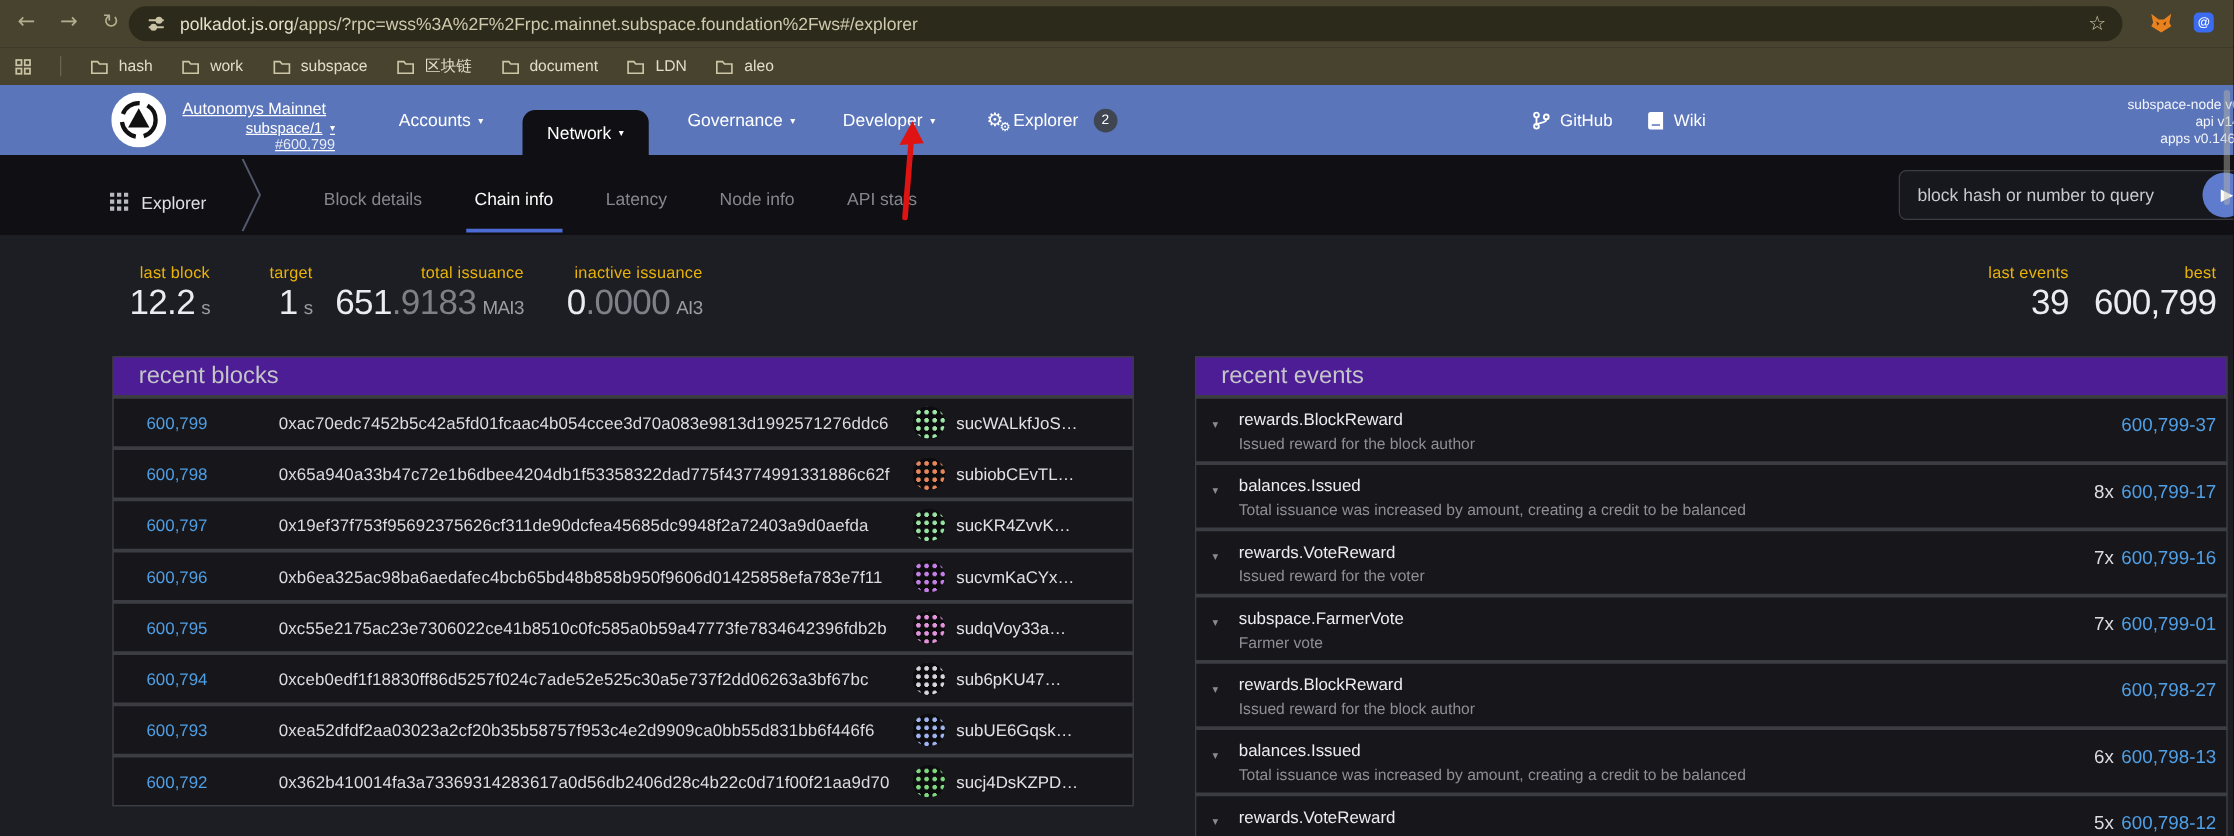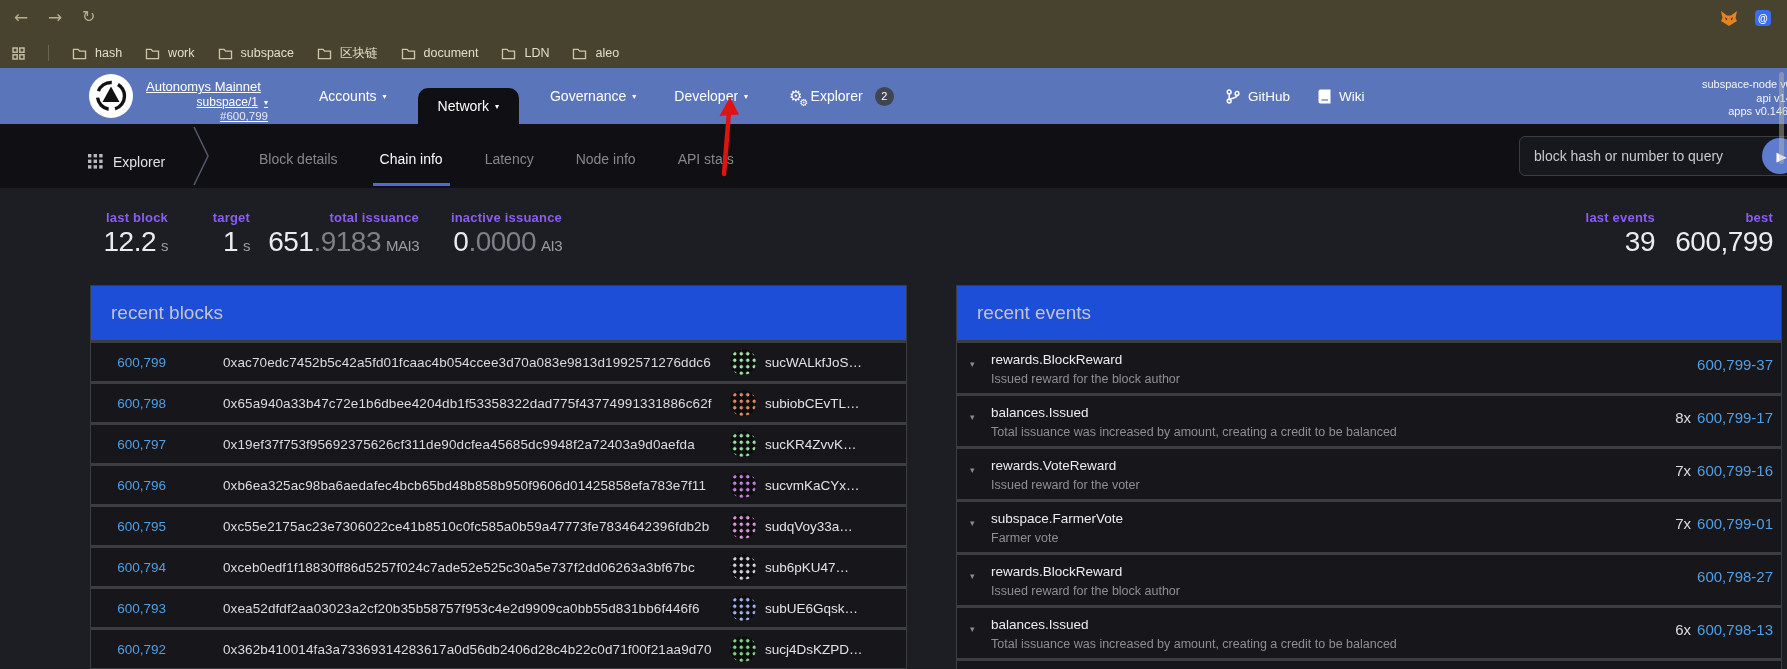--- a/index.html
+++ b/index.html
@@ -61,29 +61,29 @@
                     border-radius:6px;color:#ddd;font-size:14px;padding:0 44px 0 14px;outline:none;
                     font-family:"Liberation Sans",sans-serif;}
   .search-box input::placeholder{color:#c9c9d0;}
   .go-btn{position:absolute;right:-1px;top:2px;width:36px;height:36px;border-radius:50%;
           background:var(--play-button-blue,#5f7bce);color:#fff;display:flex;align-items:center;
           justify-content:center;font-size:13px;padding-left:3px;box-sizing:border-box;}
 
   
   .stats{position:absolute;top:188px;left:0;width:100%;height:97px;}
   .stat{position:absolute;top:22px;text-align:right;}
-  .stat .label{font-size:13px;font-weight:bold;color:#8b5cf6;letter-spacing:.2px;}
+  .stat .label{font-size:13px;font-weight:normal;color:#eab308;letter-spacing:.2px;}
   .stat .value{margin-top:1px;font-size:28px;color:#ececf0;letter-spacing:-.5px;white-space:nowrap;}
   .stat .value .dim{color:#7f7f88;}
   .stat .value .unit{font-size:15px;color:#9c9ca4;margin-left:5px;}
 
   
   .panel{position:absolute;top:285px;background:#3c3c43;border:1px solid #3c3c43;
          display:flex;flex-direction:column;gap:3px;}
-  .panel-header{background:#1d4ed8;height:54px;display:flex;align-items:center;padding-left:20px;}
+  .panel-header{background:#4c1d95;height:30px;display:flex;align-items:center;padding-left:20px;}
   .panel-title{font-size:19px;color:#c4c4c9;}
   .panel-blocks{left:90px;width:815px;}
   .panel-events{left:956px;width:824px;}
   .brow{background:#17171b;height:38px;display:flex;align-items:center;padding-right:14px;box-sizing:border-box;}
   .bnum{flex:0 0 75px;text-align:right;color:var(--link-blue,#4f9fe6);font-size:13.5px;}
   .bhash{margin-left:57px;color:#dcdce0;font-size:13.5px;letter-spacing:.1px;white-space:nowrap;}
   .bauthor{margin-left:auto;width:162px;flex:0 0 162px;display:flex;align-items:center;gap:9px;overflow:hidden;text-align:center;}
   .identicon{width:26px;height:26px;flex:0 0 26px;border-radius:50%;background-color:#0d0d10;
              background-image:radial-gradient(circle,var(--dot,#999) 1.7px,transparent 2px);
              background-size:6.5px 6.5px;background-position:1.5px 1.5px;}
@@ -103,20 +103,32 @@
 </style>
 </head>
 <body>
 
 <div class="stage">
 
   <div class="chrome-toolbar">
     <span class="nav-ico ico" style="left:14px">←</span>
     <span class="nav-ico ico" style="left:48px">→</span>
     <span class="nav-ico ico" style="left:82px;font-size:16px">↻</span>
+    <div class="url-pill">
+      <svg width="16" height="16" viewBox="0 0 16 16" style="margin-left:14px">
+        <g stroke="#c9c3a6" stroke-width="1.6" fill="#c9c3a6">
+          <line x1="2" y1="5.2" x2="14" y2="5.2"></line>
+            <circle cx="10.2" cy="5.2" r="2"></circle>
+          <line x1="2" y1="10.8" x2="14" y2="10.8"></line>
+            <circle cx="5.8" cy="10.8" r="2"></circle>
+        </g>
+      </svg>
+      <span class="url-text"><span>polkadot.js.org</span><span class="path">/apps/?rpc=wss%3A%2F%2Frpc.mainnet.subspace.foundation%2Fws#/explorer</span></span>
+      <span class="star ico">☆</span>
+    </div>
     <svg class="ext-fox" width="18" height="17" viewBox="0 0 18 17">
       <polygon points="1,1 7,5.5 11,5.5 17,1 15.5,8 17,11 9,16 1,11 2.5,8" fill="#e8821e"></polygon>
       <polygon points="5,7 7.5,9 6,10.5" fill="#5c3205"></polygon>
         <polygon points="13,7 10.5,9 12,10.5" fill="#5c3205"></polygon>
     </svg>
     <span class="ext-blue">@</span>
   </div>
 
   <div class="bookmarks">
     <svg width="13" height="13" viewBox="0 0 13 13">

